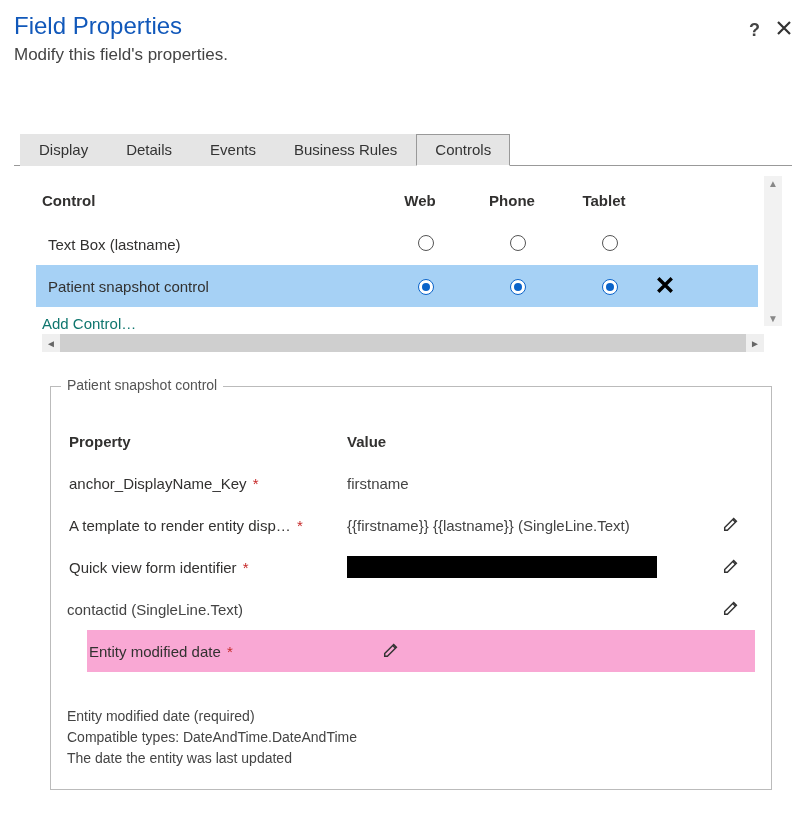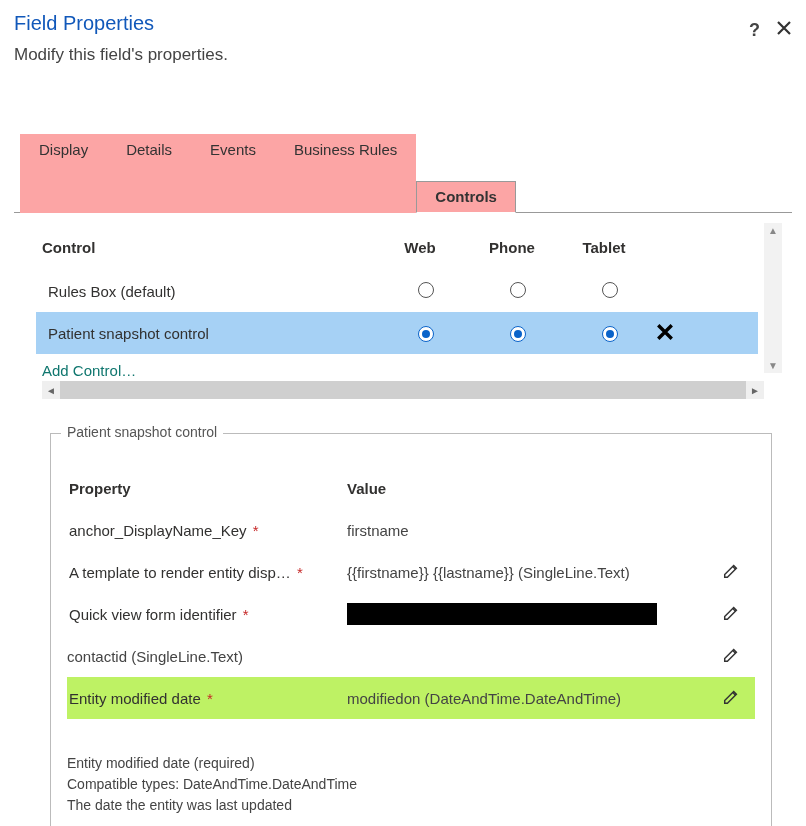--- a/index.html
+++ b/index.html
@@ -7,21 +7,21 @@
     margin: 0;
     font-family: "Segoe UI", Arial, sans-serif;
     font-size: 14px;
     color: #323130;
     background: #fff;
     width: 806px;
   }
   .dialog { padding: 12px 14px 0 14px; }
   .dlg-header { display: flex; align-items: flex-start; }
   .dlg-title {
-    font-size: 20px;
+    font-size: 24px;
     font-weight: 400;
     color: #1158ba;
     margin: 0;
     flex: 1;
   }
   .dlg-icons { display: flex; gap: 16px; padding-top: 8px; }
   .dlg-icons span, .dlg-icons svg { cursor: pointer; }
   .help-icon { font-size: 18px; font-weight: 600; color: #444; }
   .close-x svg { width: 16px; height: 16px; stroke: #333; stroke-width: 2.2; }
   .dlg-sub { font-size: 17px; color: #444; margin: 4px 0 0 0; }
@@ -34,27 +34,26 @@
   }
   .tab {
     padding: 6px 18px 7px 18px;
     font-size: 15px;
     color: #333;
     border: 1px solid transparent;
     border-bottom: none;
     cursor: pointer;
     position: relative;
     top: 1px;
-    background: #fca5a5;
+    background: #e5e5e5;
   }
   .tab.active {
     border-color: #999;
     border-bottom: 1px solid #fff;
-    font-weight: 700;
-    margin-top: 47px;
+    font-weight: 400;
   }
 
   .tabpanel { padding: 10px 10px 0 22px; }
 
   .controls-area { display: flex; }
   .controls-table { flex: 1; }
   .ct-head { display: flex; padding: 16px 0 14px 0; font-weight: 700; font-size: 15px; }
   .ct-col-name { flex: 0 0 338px; padding-left: 6px; }
   .ct-col { width: 92px; text-align: center; }
   .ct-col-x { width: 62px; }
@@ -103,21 +102,21 @@
     position: absolute; top: -10px; left: 10px; background: #fff; padding: 0 6px;
     font-size: 14px; color: #555;
   }
 
   .prop-head { display: flex; padding: 46px 0 12px 0; font-weight: 700; font-size: 15px; }
   .pcol-name { flex: 0 0 280px; padding-left: 2px; }
   .pcol-val { flex: 1; }
   .pcol-edit { width: 48px; }
 
   .prop-row { display: flex; align-items: center; height: 42px; font-size: 15px; }
-  .prop-row.selected { background: #bef264; }
+  .prop-row.selected { background: #f9a8d4; margin-left: 20px; }
   .prop-name { flex: 0 0 280px; padding-left: 2px; white-space: nowrap; overflow: hidden; text-overflow: ellipsis; }
   .req { color: #c62828; margin-left: 2px; }
   .prop-val { flex: 1; color: #444; }
   .redact { background:#000; height:22px; width:310px; }
   .prop-edit { width: 48px; text-align: center; }
   .pencil { cursor: pointer; }
   .pencil svg { width: 18px; height: 18px; stroke: #333; stroke-width: 1.6; fill: none; }
 
   .desc { margin-top: 34px; font-size: 14px; color: #444; line-height: 1.5; }
 </style>
@@ -153,21 +152,21 @@
       <div class="controls-table">
         <div class="ct-head">
           <div class="ct-col-name">Control</div>
           <div class="ct-col">Web</div>
           <div class="ct-col">Phone</div>
           <div class="ct-col">Tablet</div>
           <div class="ct-col-x"></div>
         </div>
         <div id="ct-body">
             <div class="ct-row">
-              <div class="ct-col-name">Rules Box (default)</div>
+              <div class="ct-col-name">Text Box (lastname)</div>
               <div class="ct-col"><span class="radio"></span></div>
               <div class="ct-col"><span class="radio"></span></div>
               <div class="ct-col"><span class="radio"></span></div>
               <div class="ct-col-x"></div>
             </div>
             <div class="ct-row selected">
               <div class="ct-col-name">Patient snapshot control</div>
               <div class="ct-col"><span class="radio checked"></span></div>
               <div class="ct-col"><span class="radio checked"></span></div>
               <div class="ct-col"><span class="radio checked"></span></div>
@@ -225,21 +224,20 @@
           </div>
           <div class="prop-row">
             <div class="prop-val">contactid (SingleLine.Text)</div>
             <div class="prop-edit"><span class="pencil"><svg viewBox="0 0 20 20">
                   <path d="M3 14 L13 4 L16 7 L6 17 L3 17 Z"></path>
                   <path d="M12 5 L15 8"></path>
                 </svg></span></div>
           </div>
           <div class="prop-row selected">
             <div class="prop-name">Entity modified date<span class="req"> *</span></div>
-            <div class="prop-val">modifiedon (DateAndTime.DateAndTime)</div>
             <div class="prop-edit"><span class="pencil"><svg viewBox="0 0 20 20">
                   <path d="M3 14 L13 4 L16 7 L6 17 L3 17 Z"></path>
                   <path d="M12 5 L15 8"></path>
                 </svg></span></div>
           </div>
         </div>
 
       <div class="desc">
         <div>Entity modified date (required)</div>
         <div>Compatible types: DateAndTime.DateAndTime</div>

